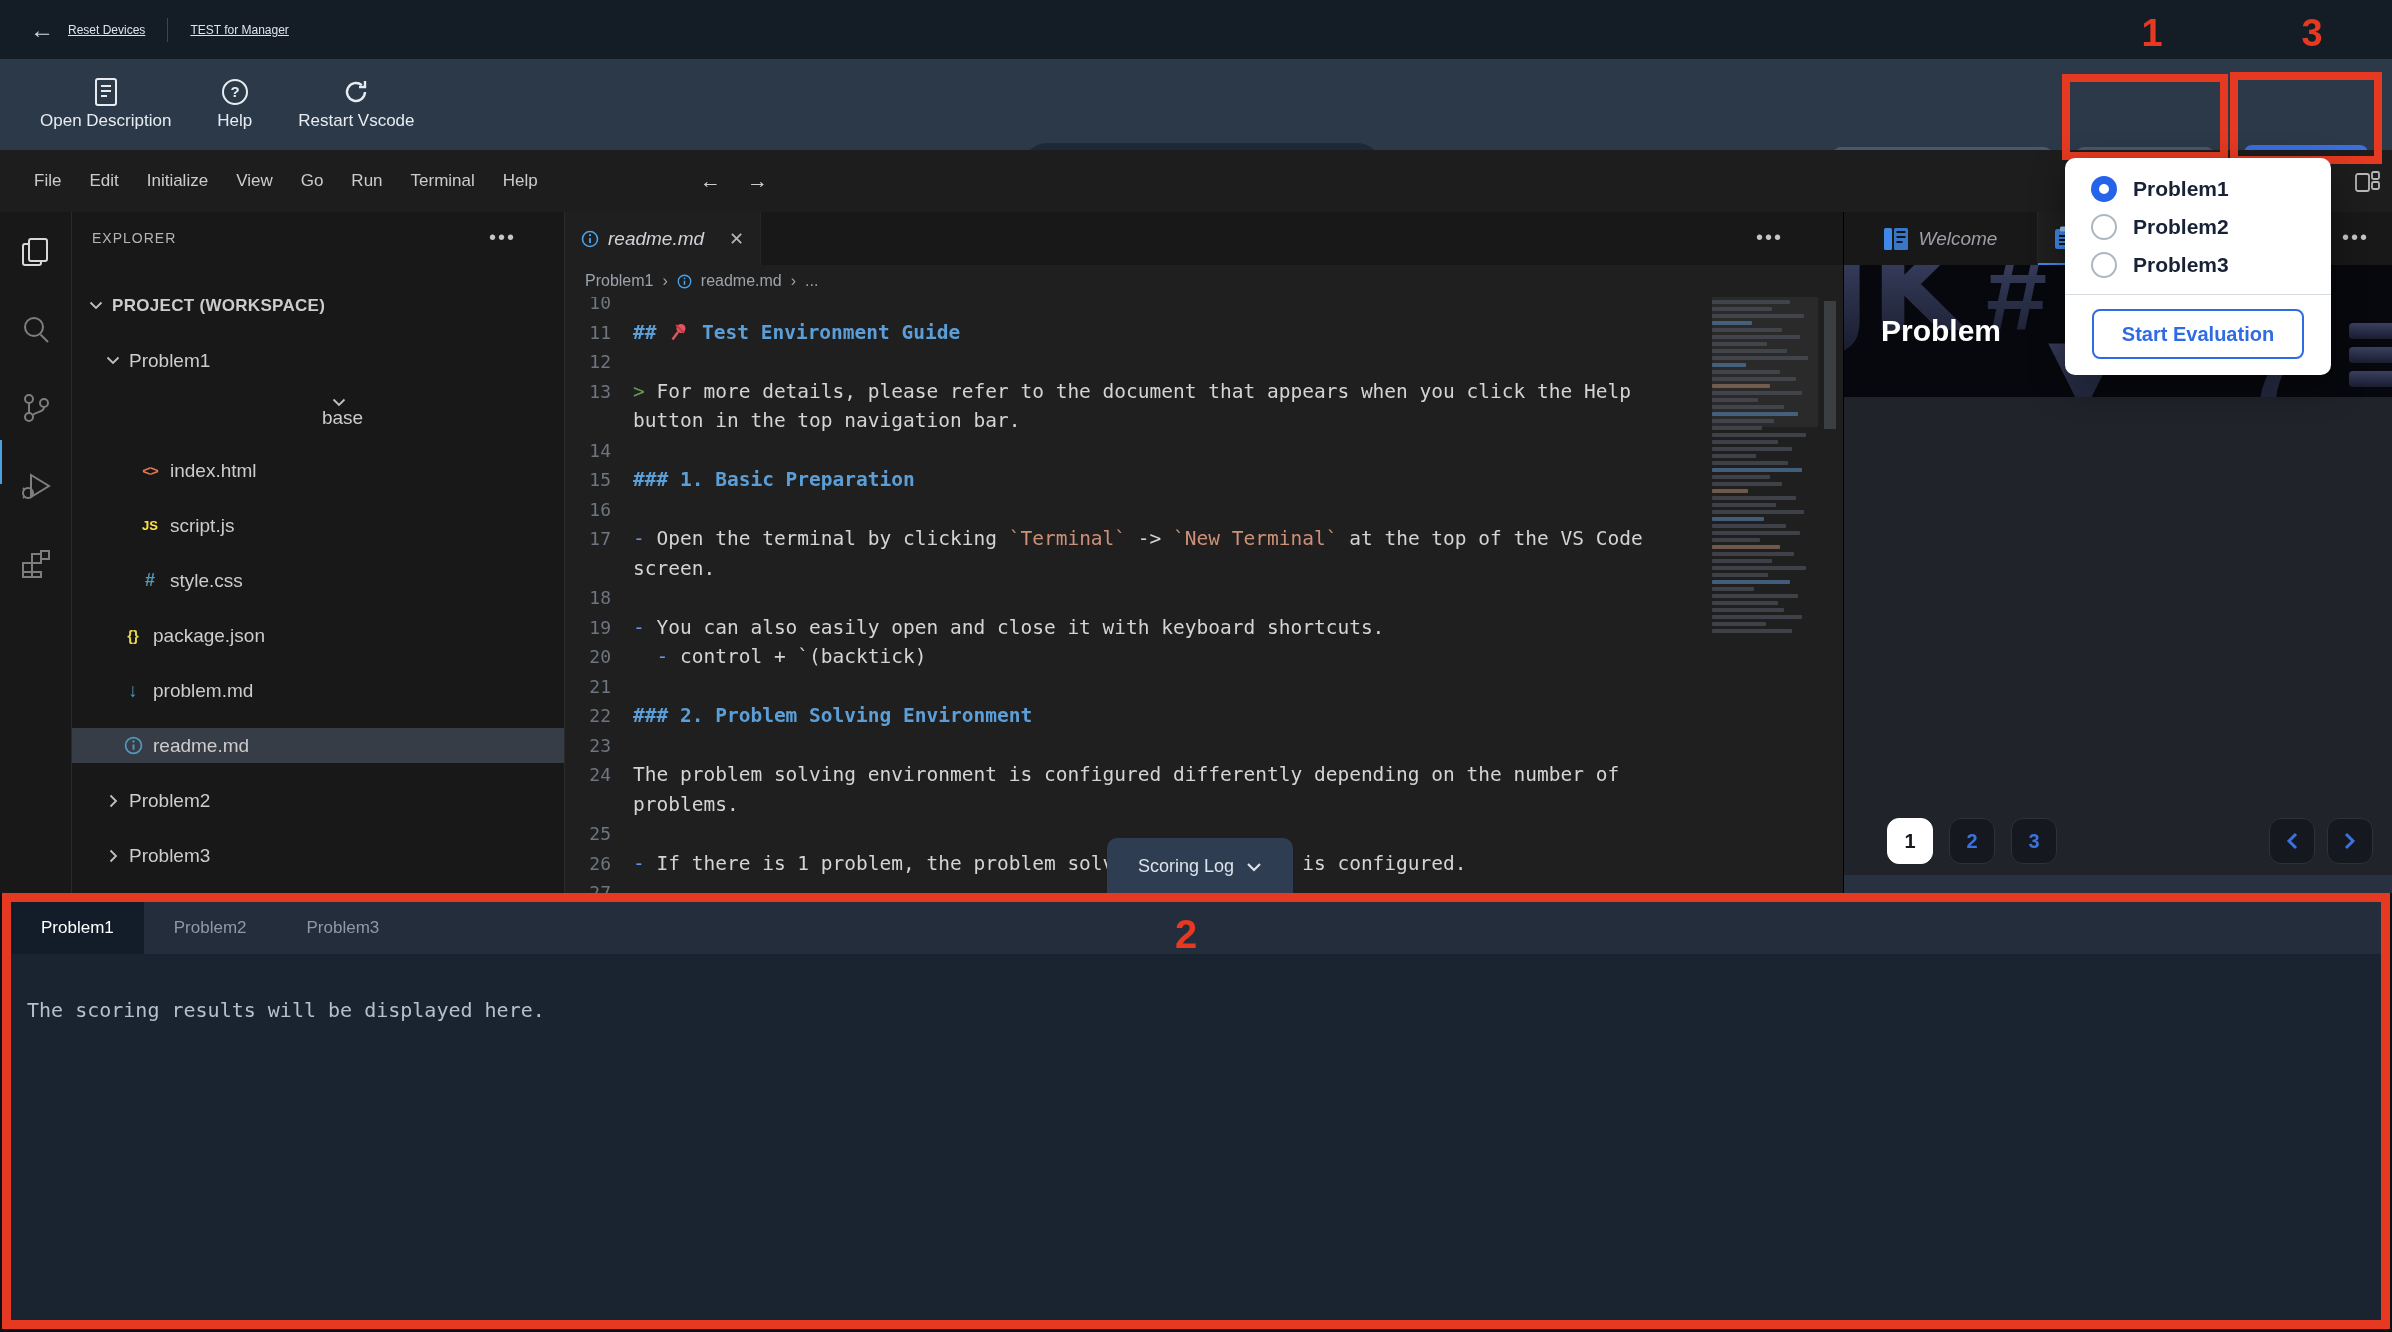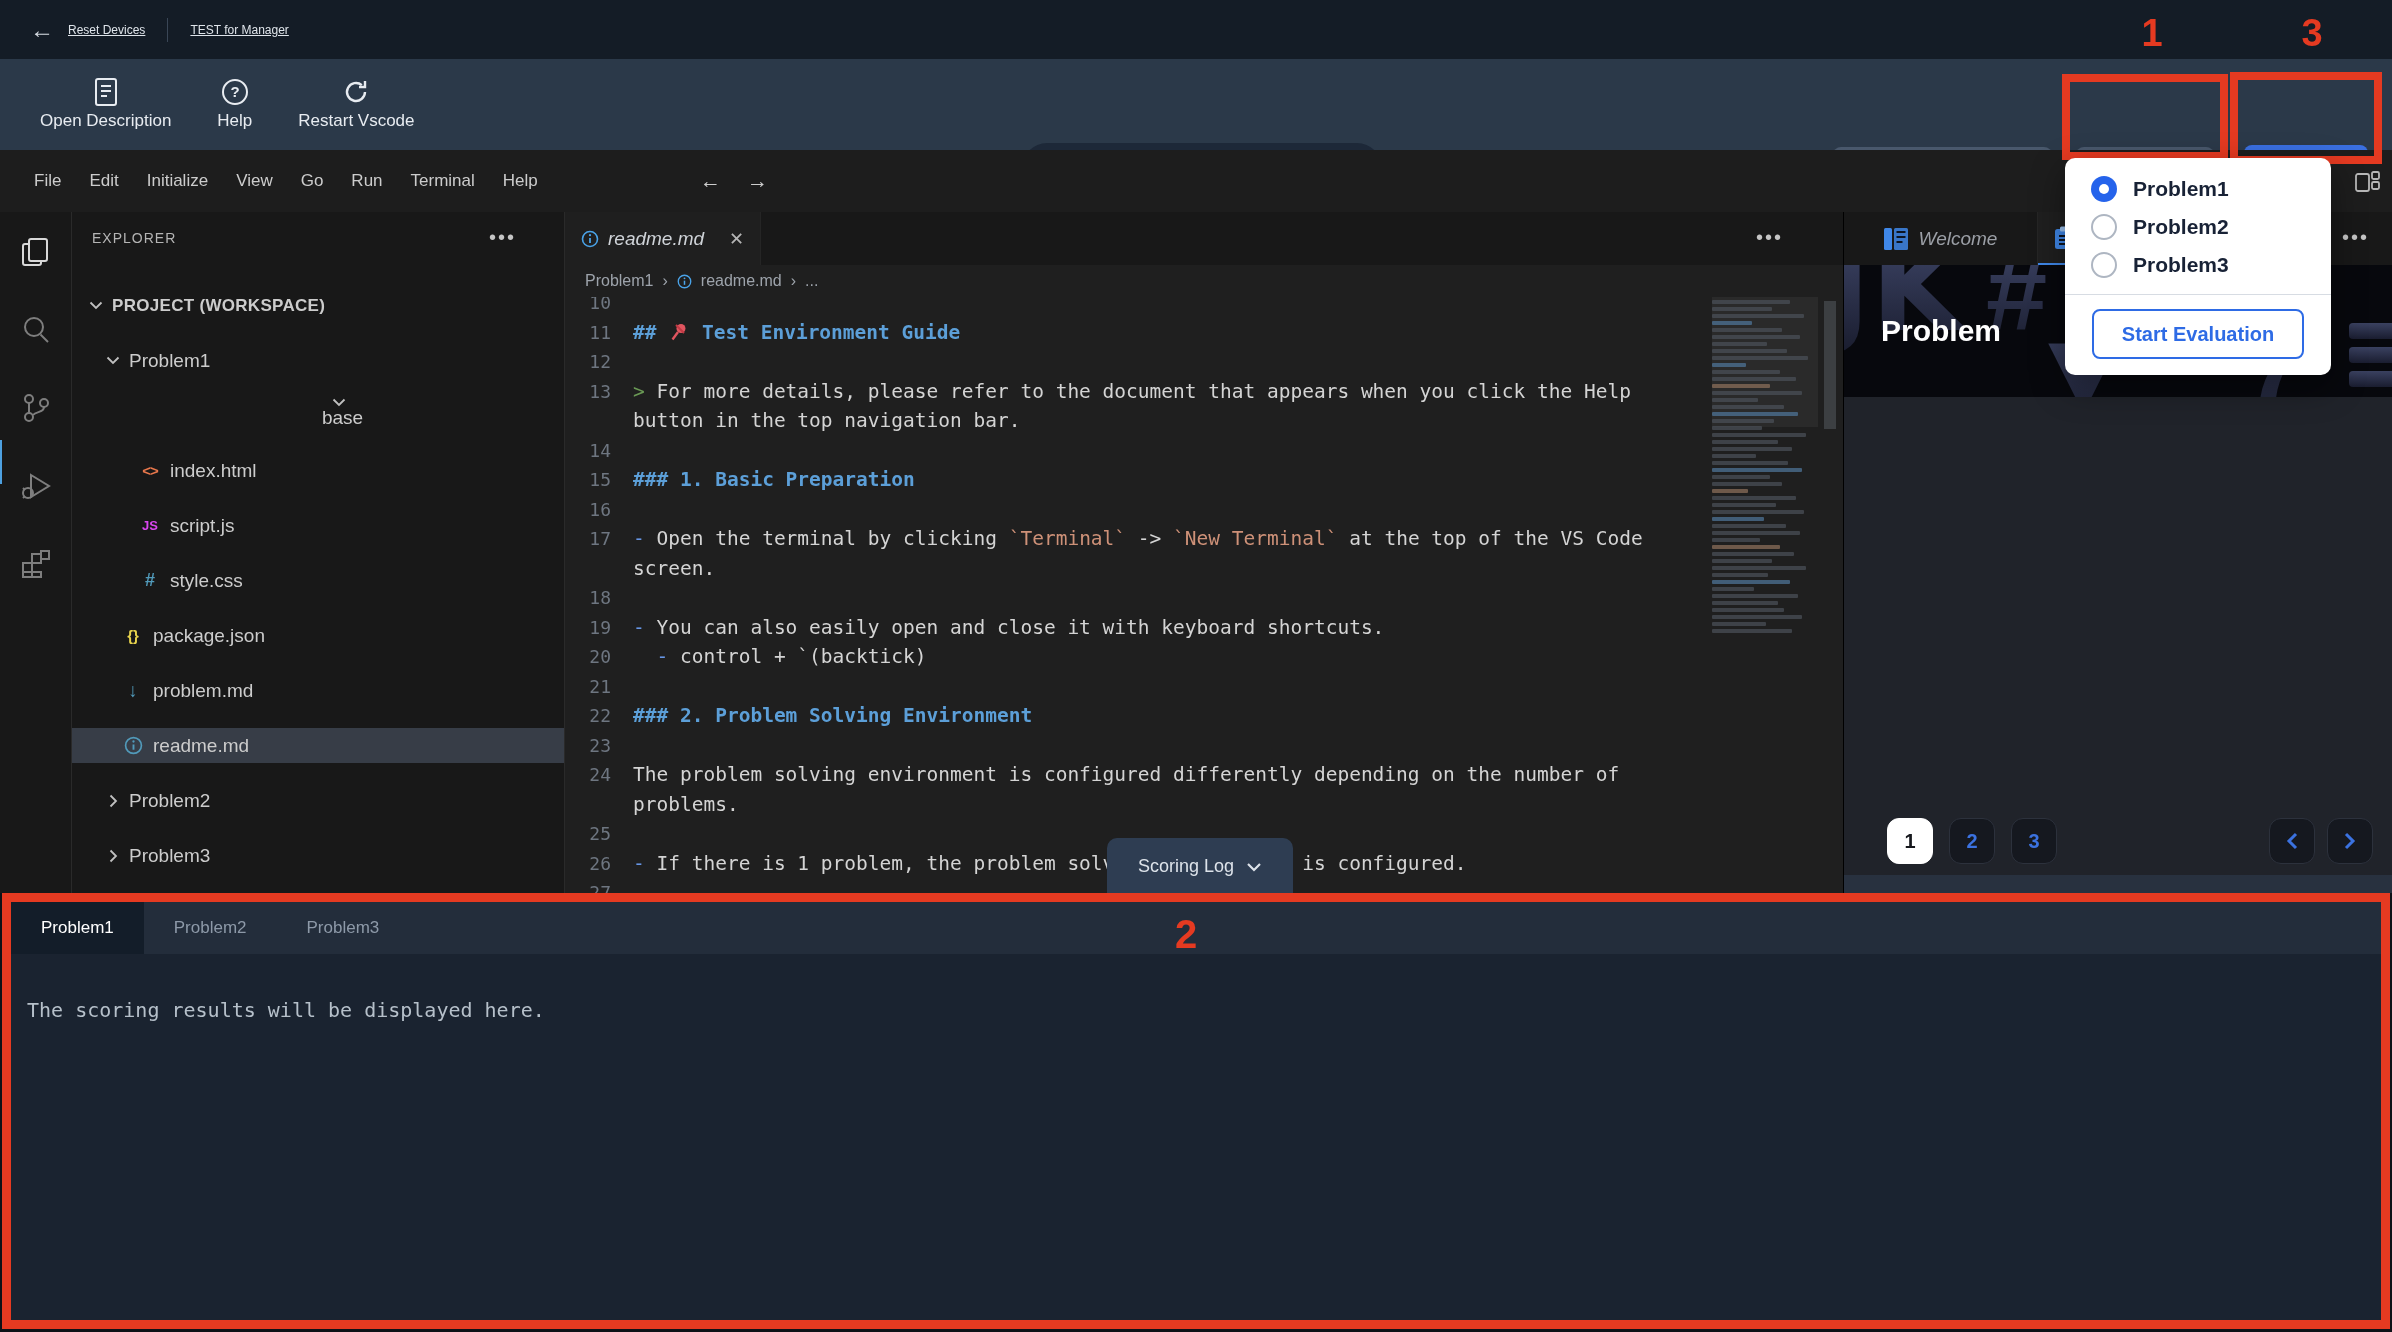--- a/index.html
+++ b/index.html
@@ -76,21 +76,21 @@
              border-right:1px solid #2a2a2a; }
   .exp-header { position:absolute; left:0; top:0; width:100%; height:52px; display:flex; align-items:center;
                 padding-left:20px; font-size:14px; letter-spacing:1px; color:#b5b5b5; }
   .exp-dots { position:absolute; right:48px; top:14px; color:#c5c5c5; font-size:20px; letter-spacing:2px; }
   .tree { position:absolute; left:0; top:56px; width:100%; }
   .tree-row { height:35px; display:flex; align-items:center; color:#cccccc; font-size:19px; white-space:pre;margin-top:20px; }
   .tree-row.selected { background:#373d47; }
   .tree-row .chev { width:18px; display:inline-flex; justify-content:center; margin-right:7px; color:#c0c0c0; flex:0 0 auto;}
   .ficon { width:24px; display:inline-flex; justify-content:center; margin-right:8px; font-weight:700; flex:0 0 auto; }
   .ficon.html { color:#e8774c; font-size:15px; letter-spacing:-1px; }
-  .ficon.js   { color:#d946ef; font-size:13px; }
+  .ficon.js   { color:#fde047; font-size:13px; }
   .ficon.css  { color:#519aba; font-size:18px; }
   .ficon.json { color:#e8d44d; font-size:15px; }
   .ficon.mdd  { color:#519aba; font-size:19px; }
 
   
   .tabbar { position:absolute; left:565px; top:212px; width:1278px; height:53px; background:#181818; }
   .etab { position:absolute; left:0; top:0; width:196px; height:53px; background:#1f1f1f;
           display:flex; align-items:center; padding:0 16px; gap:9px; border-right:1px solid #252525; }
   .etab .tlabel { font-size:19px; font-style:italic; color:#cfd3d8; }
   .etab .close { margin-left:auto; color:#b5b5b5; font-size:18px; }

